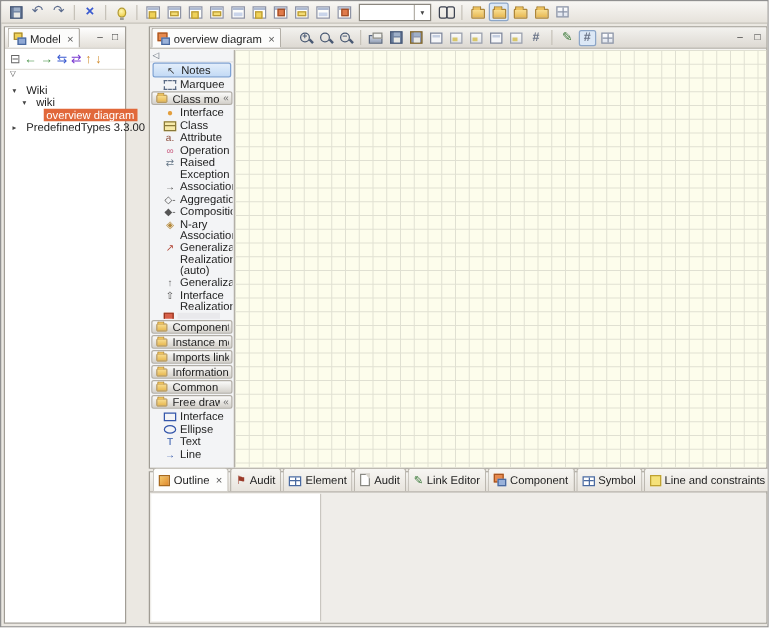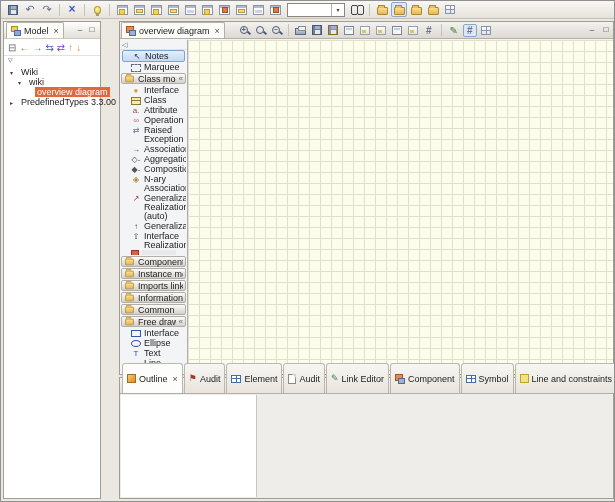--- a/index.html
+++ b/index.html
@@ -104,21 +104,21 @@
   .i-rect{width:10px;height:7px;border:1px solid #3355aa;margin-top:1px;}
   .i-ellipse{width:10px;height:7px;border:1px solid #3355aa;border-radius:50%;margin-top:1px;}
 
   
   .canvas{position:absolute;left:68px;right:0;top:18px;bottom:0;background-color:#fdfdec;
           background-image:linear-gradient(#e0e0d2 1px,transparent 1px),linear-gradient(90deg,#e0e0d2 1px,transparent 1px);
           background-size:11px 11px;}
 
   
   .btabs{height:16px;display:flex;align-items:flex-end;gap:1px;padding:1px 2px 0 2px;background:linear-gradient(#f5f4f1,#e3dfd8);border-bottom:1px solid #b3afa7;}
-  .btab{display:flex;align-items:center;gap:3px;height:30px;padding:0 4px;border:1px solid #bcb8b0;border-bottom:none;
+  .btab{display:flex;align-items:center;gap:3px;height:19px;padding:0 4px;border:1px solid #bcb8b0;border-bottom:none;
         border-radius:3px 3px 0 0;background:linear-gradient(#f7f6f3,#e8e4dd);white-space:nowrap;}
   .btab.active{background:#fdfdfc;font-weight:normal;}
   .btab .picon{font-size:9px;line-height:9px;}
   .bcontent{position:absolute;left:0;top:17px;right:0;bottom:0;background:#efede9;}
   .outline-content{position:absolute;left:1px;top:0;width:136px;bottom:1px;background:#fff;border-right:1px solid #c9c6c0;}
   .i-outline{width:9px;height:9px;background:linear-gradient(135deg,#f5c96a,#df8a2e);border:1px solid #a86a1e;}
   .i-table{width:10px;height:8px;border:1px solid #4a6aa0;background:#fff;position:relative;margin-top:1px;}
   .i-table::before{content:"";position:absolute;left:0;right:0;top:2px;height:1px;background:#4a6aa0;}
   .i-table::after{content:"";position:absolute;top:0;bottom:0;left:4px;width:1px;background:#4a6aa0;}
   .i-page{width:8px;height:10px;background:#fff;border:1px solid #8a8a84;position:relative;}

